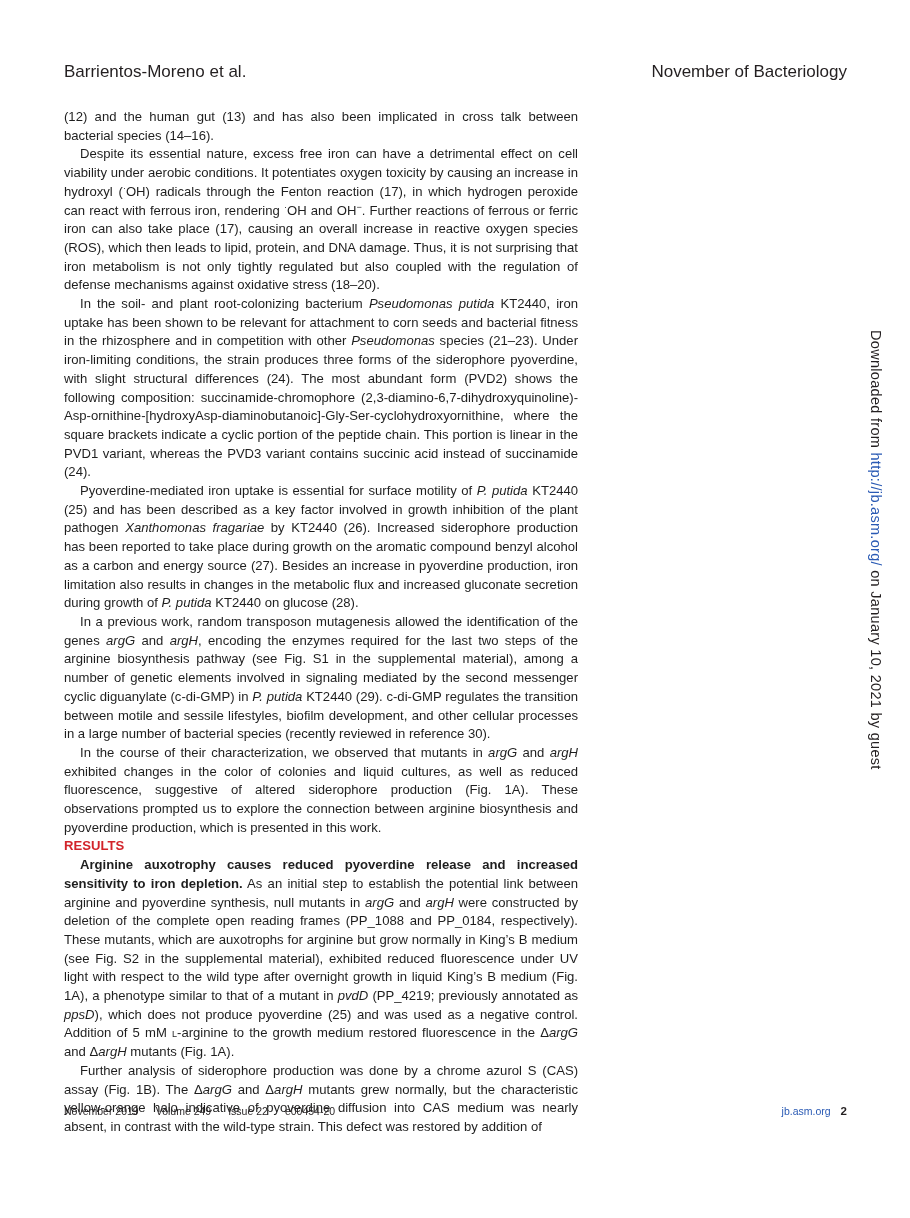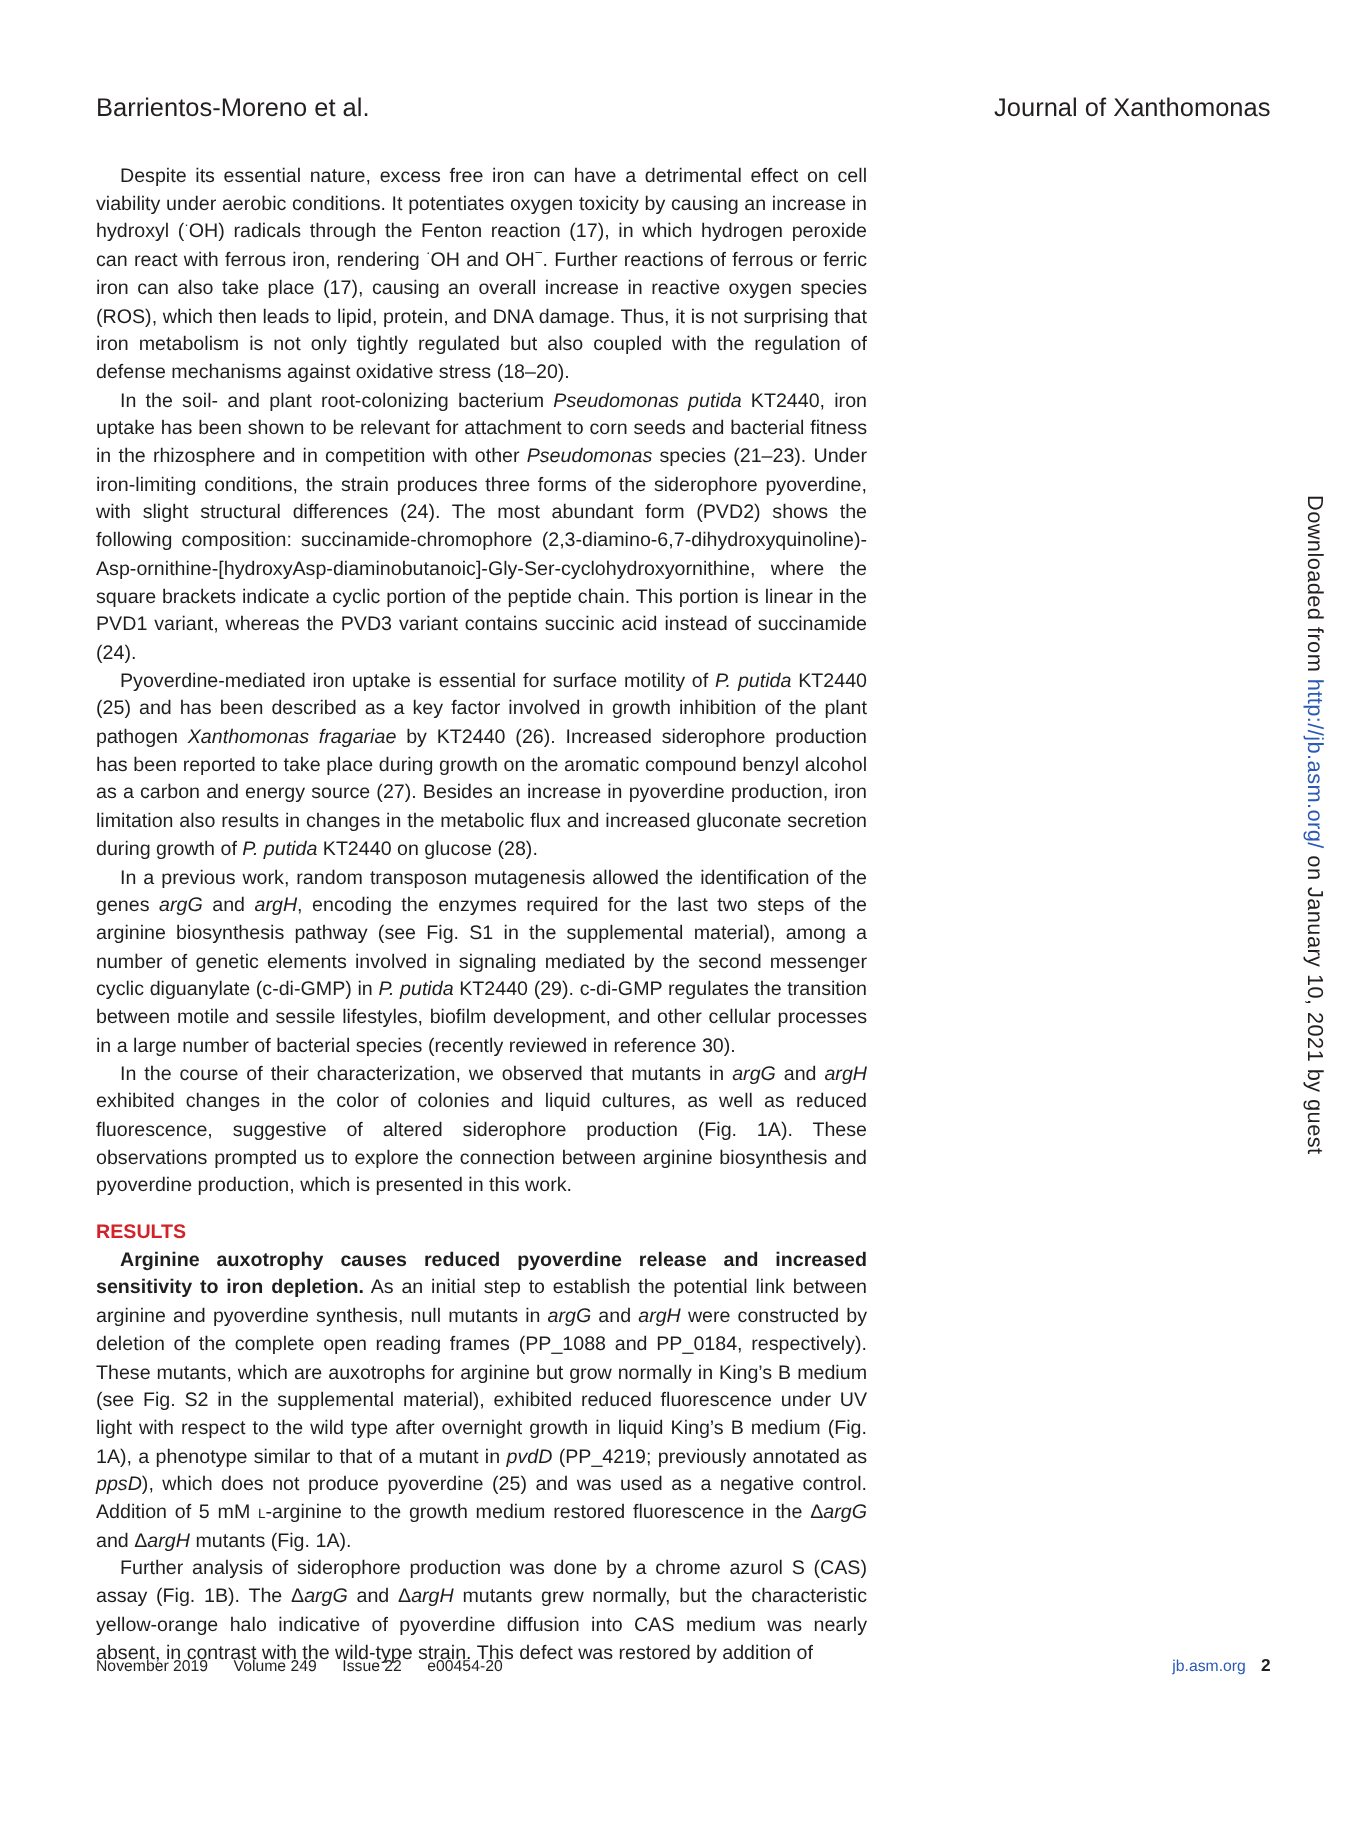--- a/index.html
+++ b/index.html
@@ -36,21 +36,21 @@
     margin: 0;
     text-indent: 16px;
   }
   .article-body p.noindent { text-indent: 0; }
   .article-body sup {
     font-size: 9px;
     line-height: 0;
   }
   .sc { font-variant: small-caps; }
   .results-heading {
-    margin-top: 12px;
+    margin-top: 0;
     color: #d2232a;
     font-weight: bold;
     font-size: 13.1px;
     line-height: 18.7px;
   }
   .download-notice {
     position: absolute;
     top: 330px;
     left: 868px;
     writing-mode: vertical-rl;
@@ -79,24 +79,25 @@
   .footer-site { color: #2a5ab4; text-decoration: none; }
   .footer-page { font-weight: bold; font-size: 11.5px; }
 </style>
 </head>
 <body>
 
 <div class="page">
 
   <div class="running-head">
     <span>Barrientos-Moreno et al.</span>
-    <span>Journal of Xanthomonas</span>
+    <span>November of Bacteriology</span>
   </div>
 
   <div class="article-body">
+    <p class="noindent">(12) and the human gut (13) and has also been implicated in cross talk between bacterial species (14–16).</p>
     <p>Despite its essential nature, excess free iron can have a detrimental effect on cell viability under aerobic conditions. It potentiates oxygen toxicity by causing an increase in hydroxyl (<sup>·</sup>OH) radicals through the Fenton reaction (17), in which hydrogen peroxide can react with ferrous iron, rendering <sup>·</sup>OH and OH<sup>−</sup>. Further reactions of ferrous or ferric iron can also take place (17), causing an overall increase in reactive oxygen species (ROS), which then leads to lipid, protein, and DNA damage. Thus, it is not surprising that iron metabolism is not only tightly regulated but also coupled with the regulation of defense mechanisms against oxidative stress (18–20).</p>
     <p>In the soil- and plant root-colonizing bacterium <i>Pseudomonas putida</i> KT2440, iron uptake has been shown to be relevant for attachment to corn seeds and bacterial fitness in the rhizosphere and in competition with other <i>Pseudomonas</i> species (21–23). Under iron-limiting conditions, the strain produces three forms of the siderophore pyoverdine, with slight structural differences (24). The most abundant form (PVD2) shows the following composition: succinamide-chromophore (2,3-diamino-6,7-dihydroxyquinoline)-Asp-ornithine-[hydroxyAsp-diaminobutanoic]-Gly-Ser-cyclohydroxyornithine, where the square brackets indicate a cyclic portion of the peptide chain. This portion is linear in the PVD1 variant, whereas the PVD3 variant contains succinic acid instead of succinamide (24).</p>
     <p>Pyoverdine-mediated iron uptake is essential for surface motility of <i>P. putida</i> KT2440 (25) and has been described as a key factor involved in growth inhibition of the plant pathogen <i>Xanthomonas fragariae</i> by KT2440 (26). Increased siderophore production has been reported to take place during growth on the aromatic compound benzyl alcohol as a carbon and energy source (27). Besides an increase in pyoverdine production, iron limitation also results in changes in the metabolic flux and increased gluconate secretion during growth of <i>P. putida</i> KT2440 on glucose (28).</p>
     <p>In a previous work, random transposon mutagenesis allowed the identification of the genes <i>argG</i> and <i>argH</i>, encoding the enzymes required for the last two steps of the arginine biosynthesis pathway (see Fig. S1 in the supplemental material), among a number of genetic elements involved in signaling mediated by the second messenger cyclic diguanylate (c-di-GMP) in <i>P. putida</i> KT2440 (29). c-di-GMP regulates the transition between motile and sessile lifestyles, biofilm development, and other cellular processes in a large number of bacterial species (recently reviewed in reference 30).</p>
     <p>In the course of their characterization, we observed that mutants in <i>argG</i> and <i>argH</i> exhibited changes in the color of colonies and liquid cultures, as well as reduced fluorescence, suggestive of altered siderophore production (Fig. 1A). These observations prompted us to explore the connection between arginine biosynthesis and pyoverdine production, which is presented in this work.</p>
 
     <div class="results-heading">RESULTS</div>
 
     <p><b>Arginine auxotrophy causes reduced pyoverdine release and increased sensitivity to iron depletion.</b> As an initial step to establish the potential link between arginine and pyoverdine synthesis, null mutants in <i>argG</i> and <i>argH</i> were constructed by deletion of the complete open reading frames (PP_1088 and PP_0184, respectively). These mutants, which are auxotrophs for arginine but grow normally in King’s B medium (see Fig. S2 in the supplemental material), exhibited reduced fluorescence under UV light with respect to the wild type after overnight growth in liquid King’s B medium (Fig. 1A), a phenotype similar to that of a mutant in <i>pvdD</i> (PP_4219; previously annotated as <i>ppsD</i>), which does not produce pyoverdine (25) and was used as a negative control. Addition of 5 mM <span class="sc">l</span>-arginine to the growth medium restored fluorescence in the Δ<i>argG</i> and Δ<i>argH</i> mutants (Fig. 1A).</p>
     <p>Further analysis of siderophore production was done by a chrome azurol S (CAS) assay (Fig. 1B). The Δ<i>argG</i> and Δ<i>argH</i> mutants grew normally, but the characteristic yellow-orange halo indicative of pyoverdine diffusion into CAS medium was nearly absent, in contrast with the wild-type strain. This defect was restored by addition of</p>

